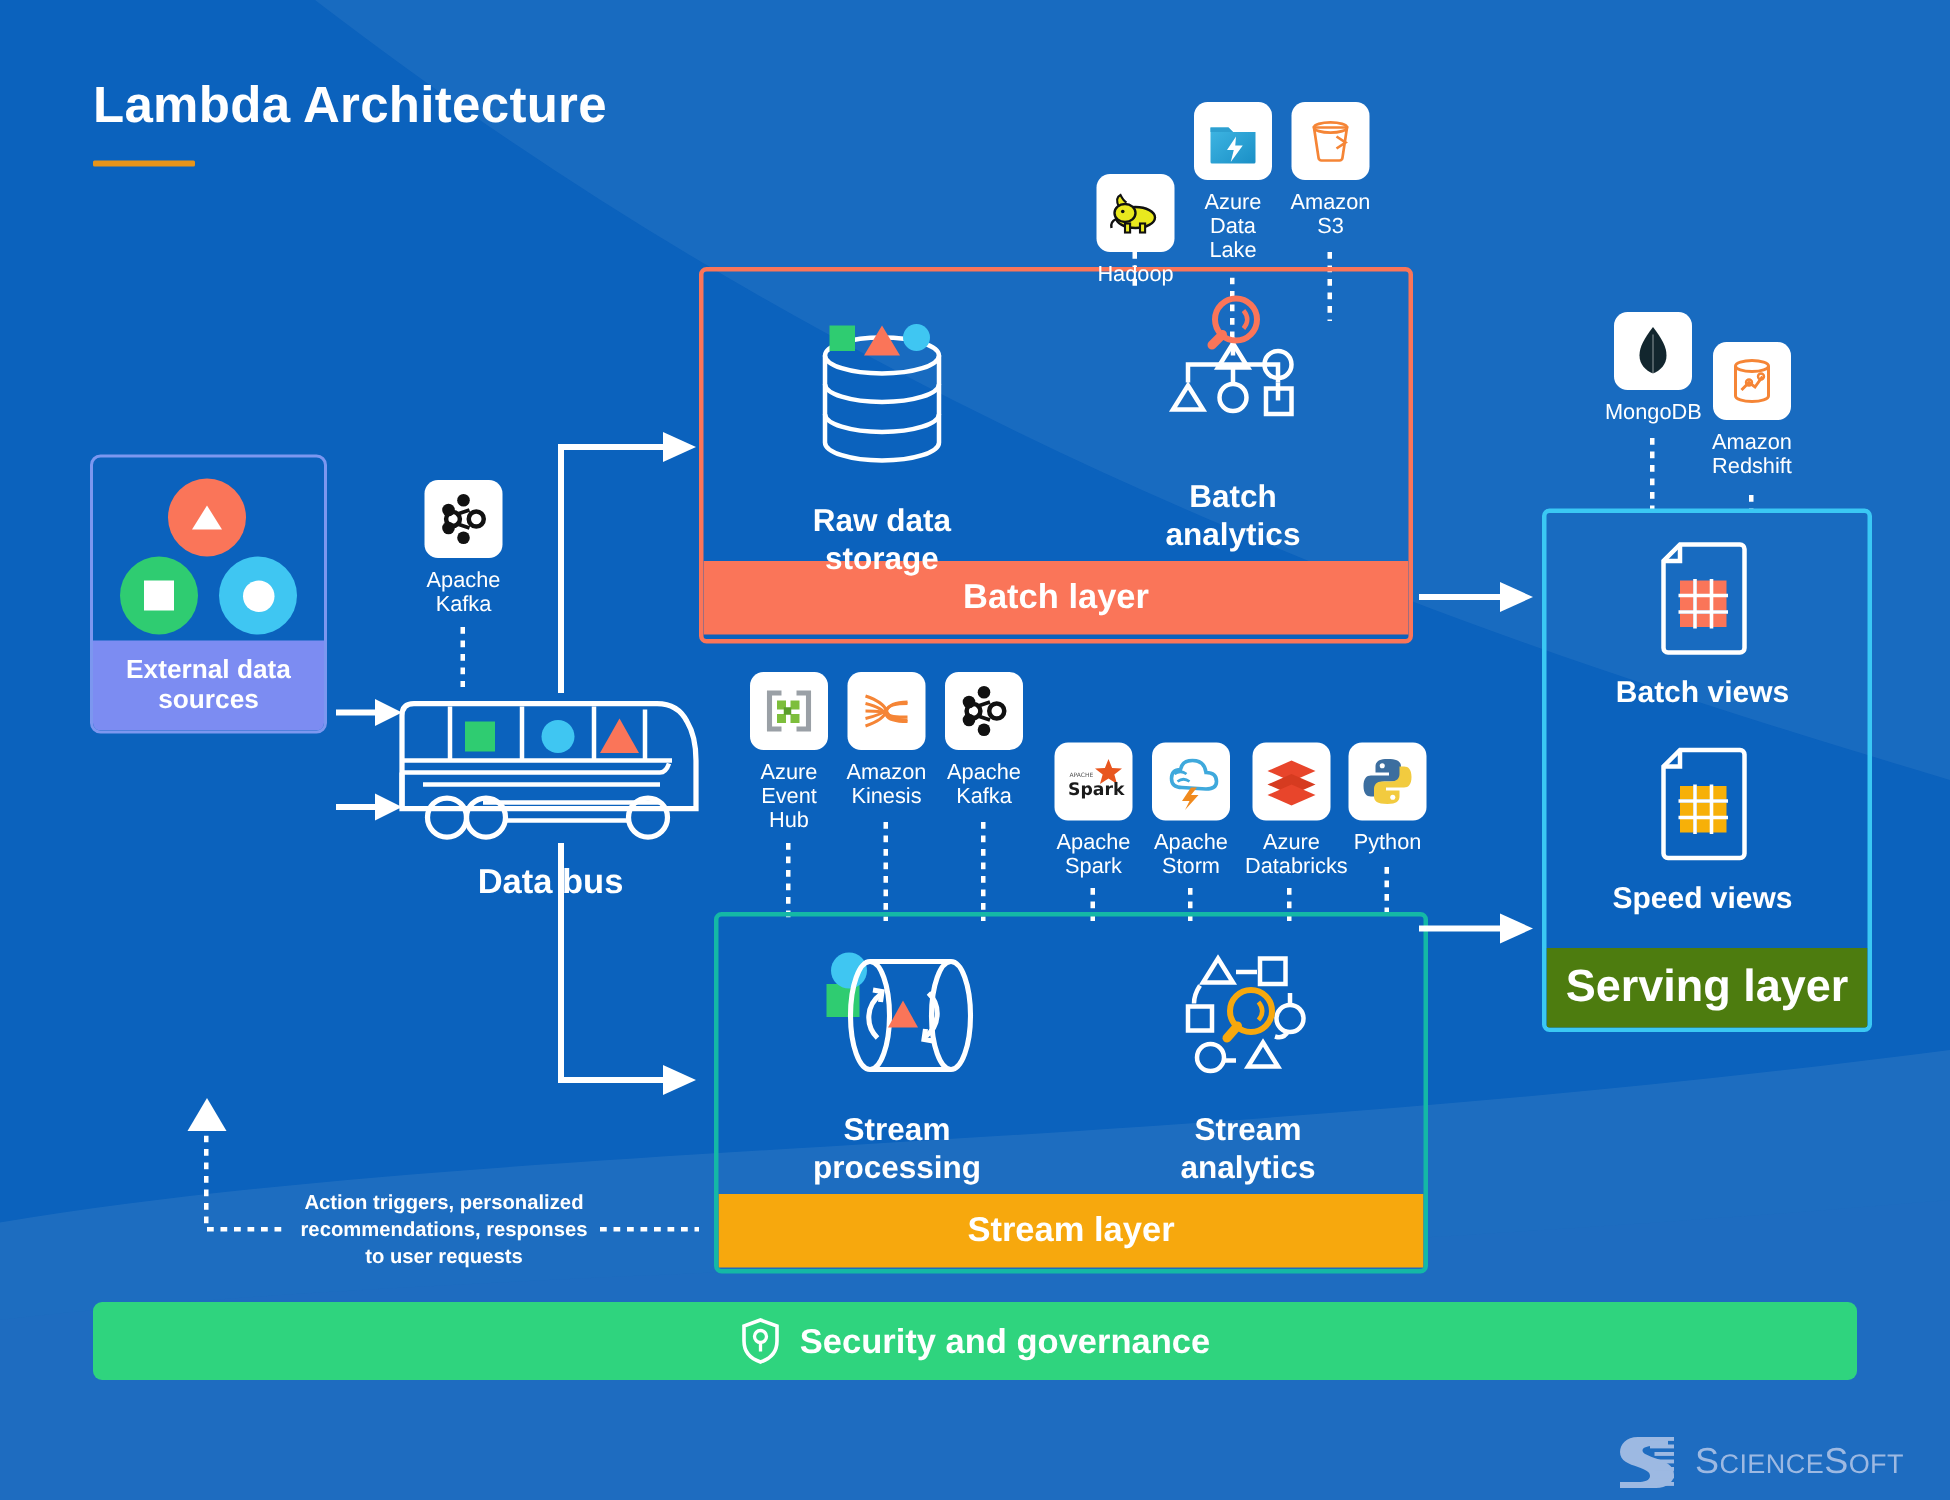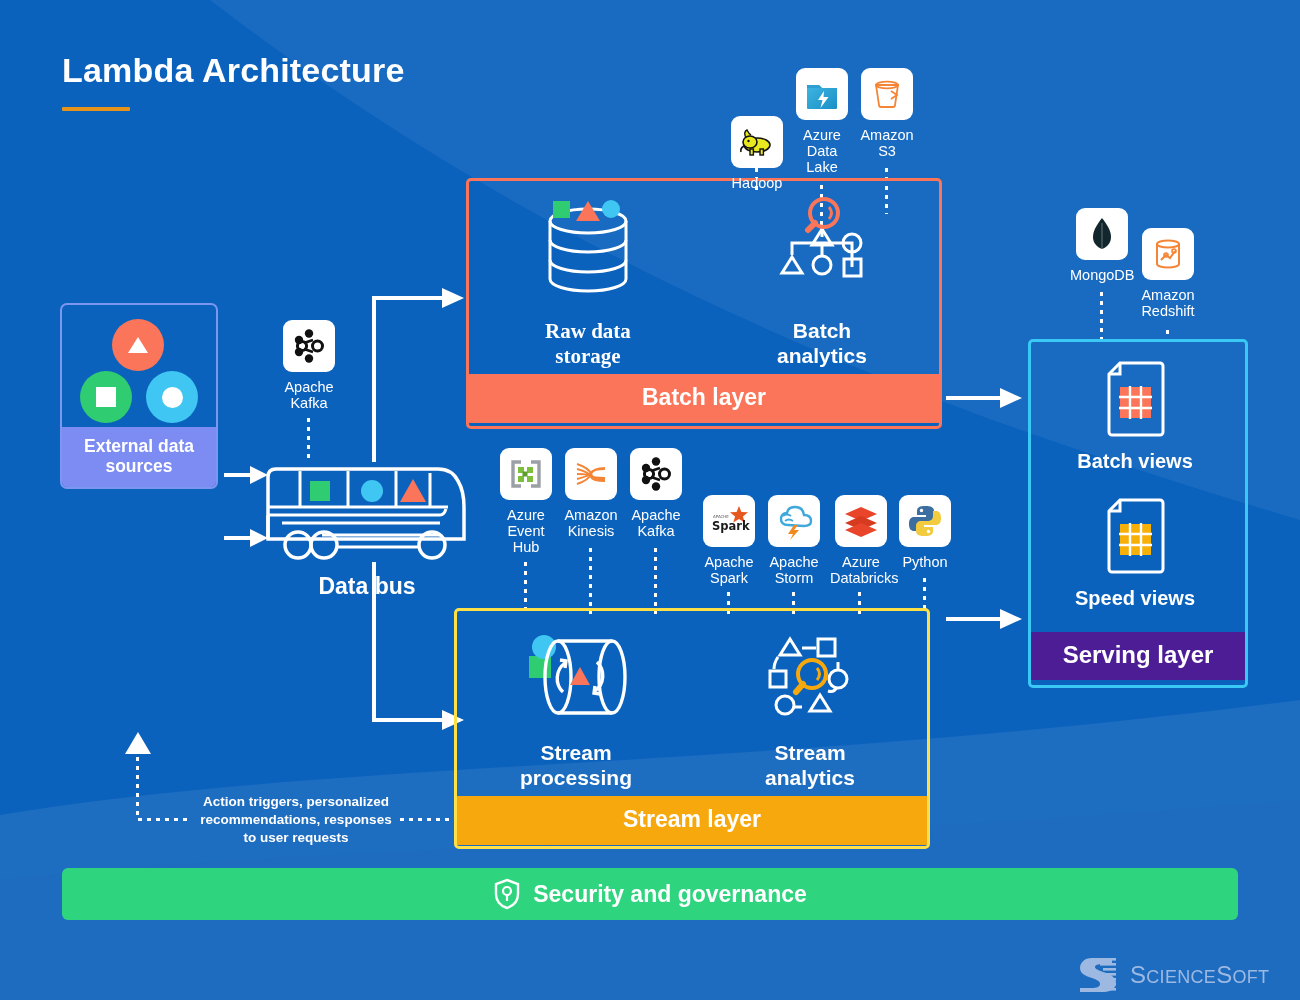--- a/index.html
+++ b/index.html
@@ -40,21 +40,21 @@
   .layer{position:absolute;z-index:6;border-radius:5px;overflow:hidden;}
   .layer .body{position:relative;}
   .layer .foot{font-size:23px;font-weight:bold;text-align:center;padding:10px 0 12px;}
   .layer .item{position:absolute;text-align:center;}
   .layer .item .cap{font-size:21px;font-weight:bold;line-height:1.18;margin-top:10px;white-space:pre-line;}
 
   
   #serving-layer{position:absolute;z-index:6;border:3px solid #3AC8F4;border-radius:5px;overflow:hidden;}
   #serving-layer .view{text-align:center;}
   #serving-layer .vcap{font-size:20px;font-weight:bold;margin-top:8px;}
-  #serving-layer .foot{background:#4c1d95;font-size:24px;font-weight:bold;text-align:center;padding:9px 0 11px;}
+  #serving-layer .foot{background:#4d7c0f;font-size:30px;font-weight:bold;text-align:center;padding:9px 0 11px;}
 
   
   #security-bar{position:absolute;left:62px;top:868px;width:1176px;height:52px;background:#2FD47E;
     border-radius:6px;display:flex;align-items:center;justify-content:center;gap:12px;z-index:6;}
   #security-bar .st{font-size:23px;font-weight:bold;color:#fff;}
 
   
   #brand-logo{position:absolute;left:1076px;top:953px;display:flex;align-items:center;gap:10px;z-index:6;}
   #brand-logo .bt{font-size:24px;color:#9DB9E2;letter-spacing:.3px;}
   #brand-logo .bt .sm{font-size:18px;}
@@ -125,21 +125,21 @@
 S3</div>
   </div>
 
   <div class="dots" style="left:755px;top:168px;height:24px;"></div>
   <div class="dots" style="left:820px;top:185px;height:46px;"></div>
   <div class="dots" style="left:885px;top:168px;height:46px;"></div>
 
   <div class="layer" id="batch-layer" style="left:466px;top:178px;width:470px;height:245px;border:3px solid #FA7559;">
     <div class="body" style="height:193px;">
 
-      <div class="item" style="left:14px;top:14px;width:210px;font-family:Liberation Serif, serif;">
+      <div class="item" style="left:14px;top:30px;width:210px;">
         <svg width="110" height="110" viewBox="0 0 110 110">
           <ellipse cx="55" cy="26" rx="38" ry="12" fill="none" stroke="#fff" stroke-width="3"></ellipse>
           <path d="M17 26 v58 a38 12 0 0 0 76 0 v-58" fill="none" stroke="#fff" stroke-width="3"></path>
           <path d="M17 45 a38 12 0 0 0 76 0" fill="none" stroke="#fff" stroke-width="3"></path>
           <path d="M17 65 a38 12 0 0 0 76 0" fill="none" stroke="#fff" stroke-width="3"></path>
           <rect x="20" y="6" width="17" height="17" fill="#2FCC71"></rect>
           <circle cx="78" cy="14" r="9" fill="#3FC6F2"></circle>
           <polygon points="55,6 67,26 43,26" fill="#FA7559"></polygon>
         </svg>
         <div class="cap">Raw data
@@ -343,21 +343,21 @@
       </svg>
     </div>
     <div class="tl">Python</div>
   </div>
 
   <div class="dots" style="left:727px;top:592px;height:22px;"></div>
   <div class="dots" style="left:792px;top:592px;height:22px;"></div>
   <div class="dots" style="left:858px;top:592px;height:22px;"></div>
   <div class="dots" style="left:923px;top:578px;height:36px;"></div>
 
-  <div class="layer" id="stream-layer" style="left:454px;top:608px;width:470px;height:235px;border:3px solid #fde047;">
+  <div class="layer" id="stream-layer" style="left:476px;top:608px;width:470px;height:235px;border:3px solid #14b8a6;">
     <div class="body" style="height:185px;">
 
       <div class="item" style="left:14px;top:16px;width:210px;">
         <svg width="120" height="100" viewBox="0 0 120 100">
           <rect x="13" y="29" width="22" height="22" fill="#2FCC71"></rect>
           <circle cx="28" cy="20" r="12" fill="#3FC6F2"></circle>
           <path d="M42 14 H96" stroke="#fff" stroke-width="3.4"></path>
           <path d="M42 86 H96" stroke="#fff" stroke-width="3.4"></path>
           <ellipse cx="96" cy="50" rx="13" ry="36" fill="none" stroke="#fff" stroke-width="3.4"></ellipse>
           <ellipse cx="42" cy="50" rx="13" ry="36" fill="none" stroke="#fff" stroke-width="3.4"></ellipse>

